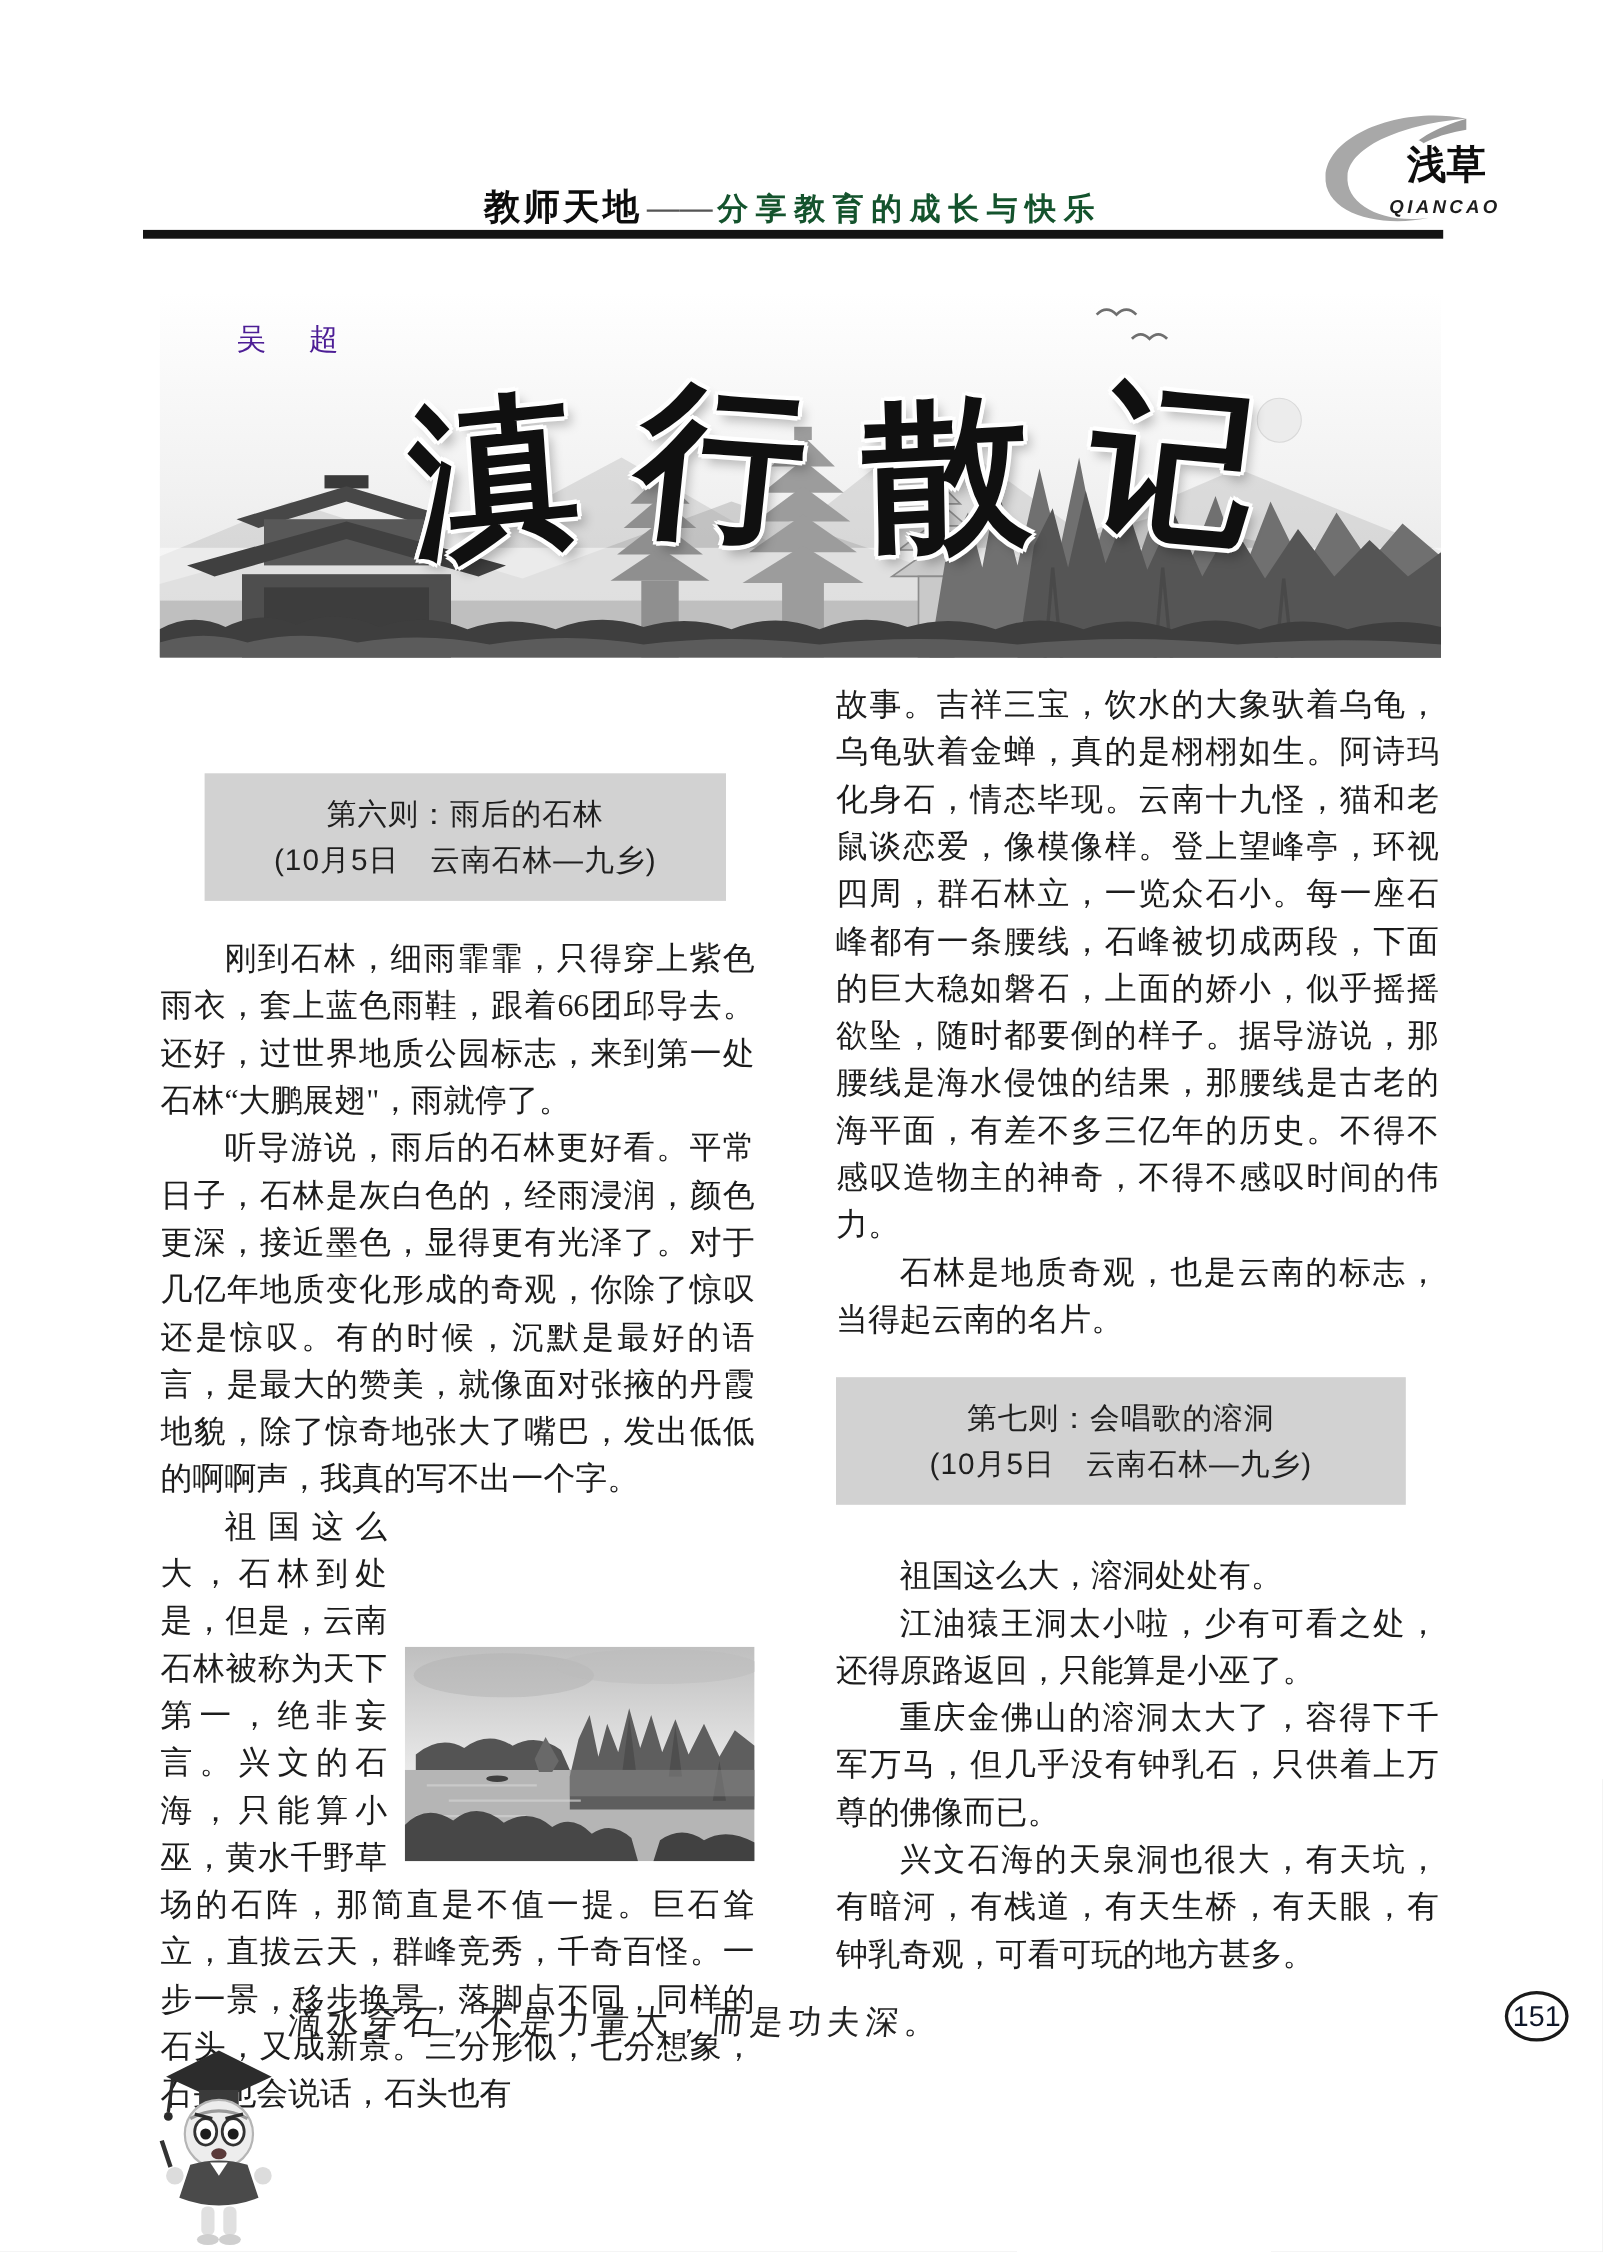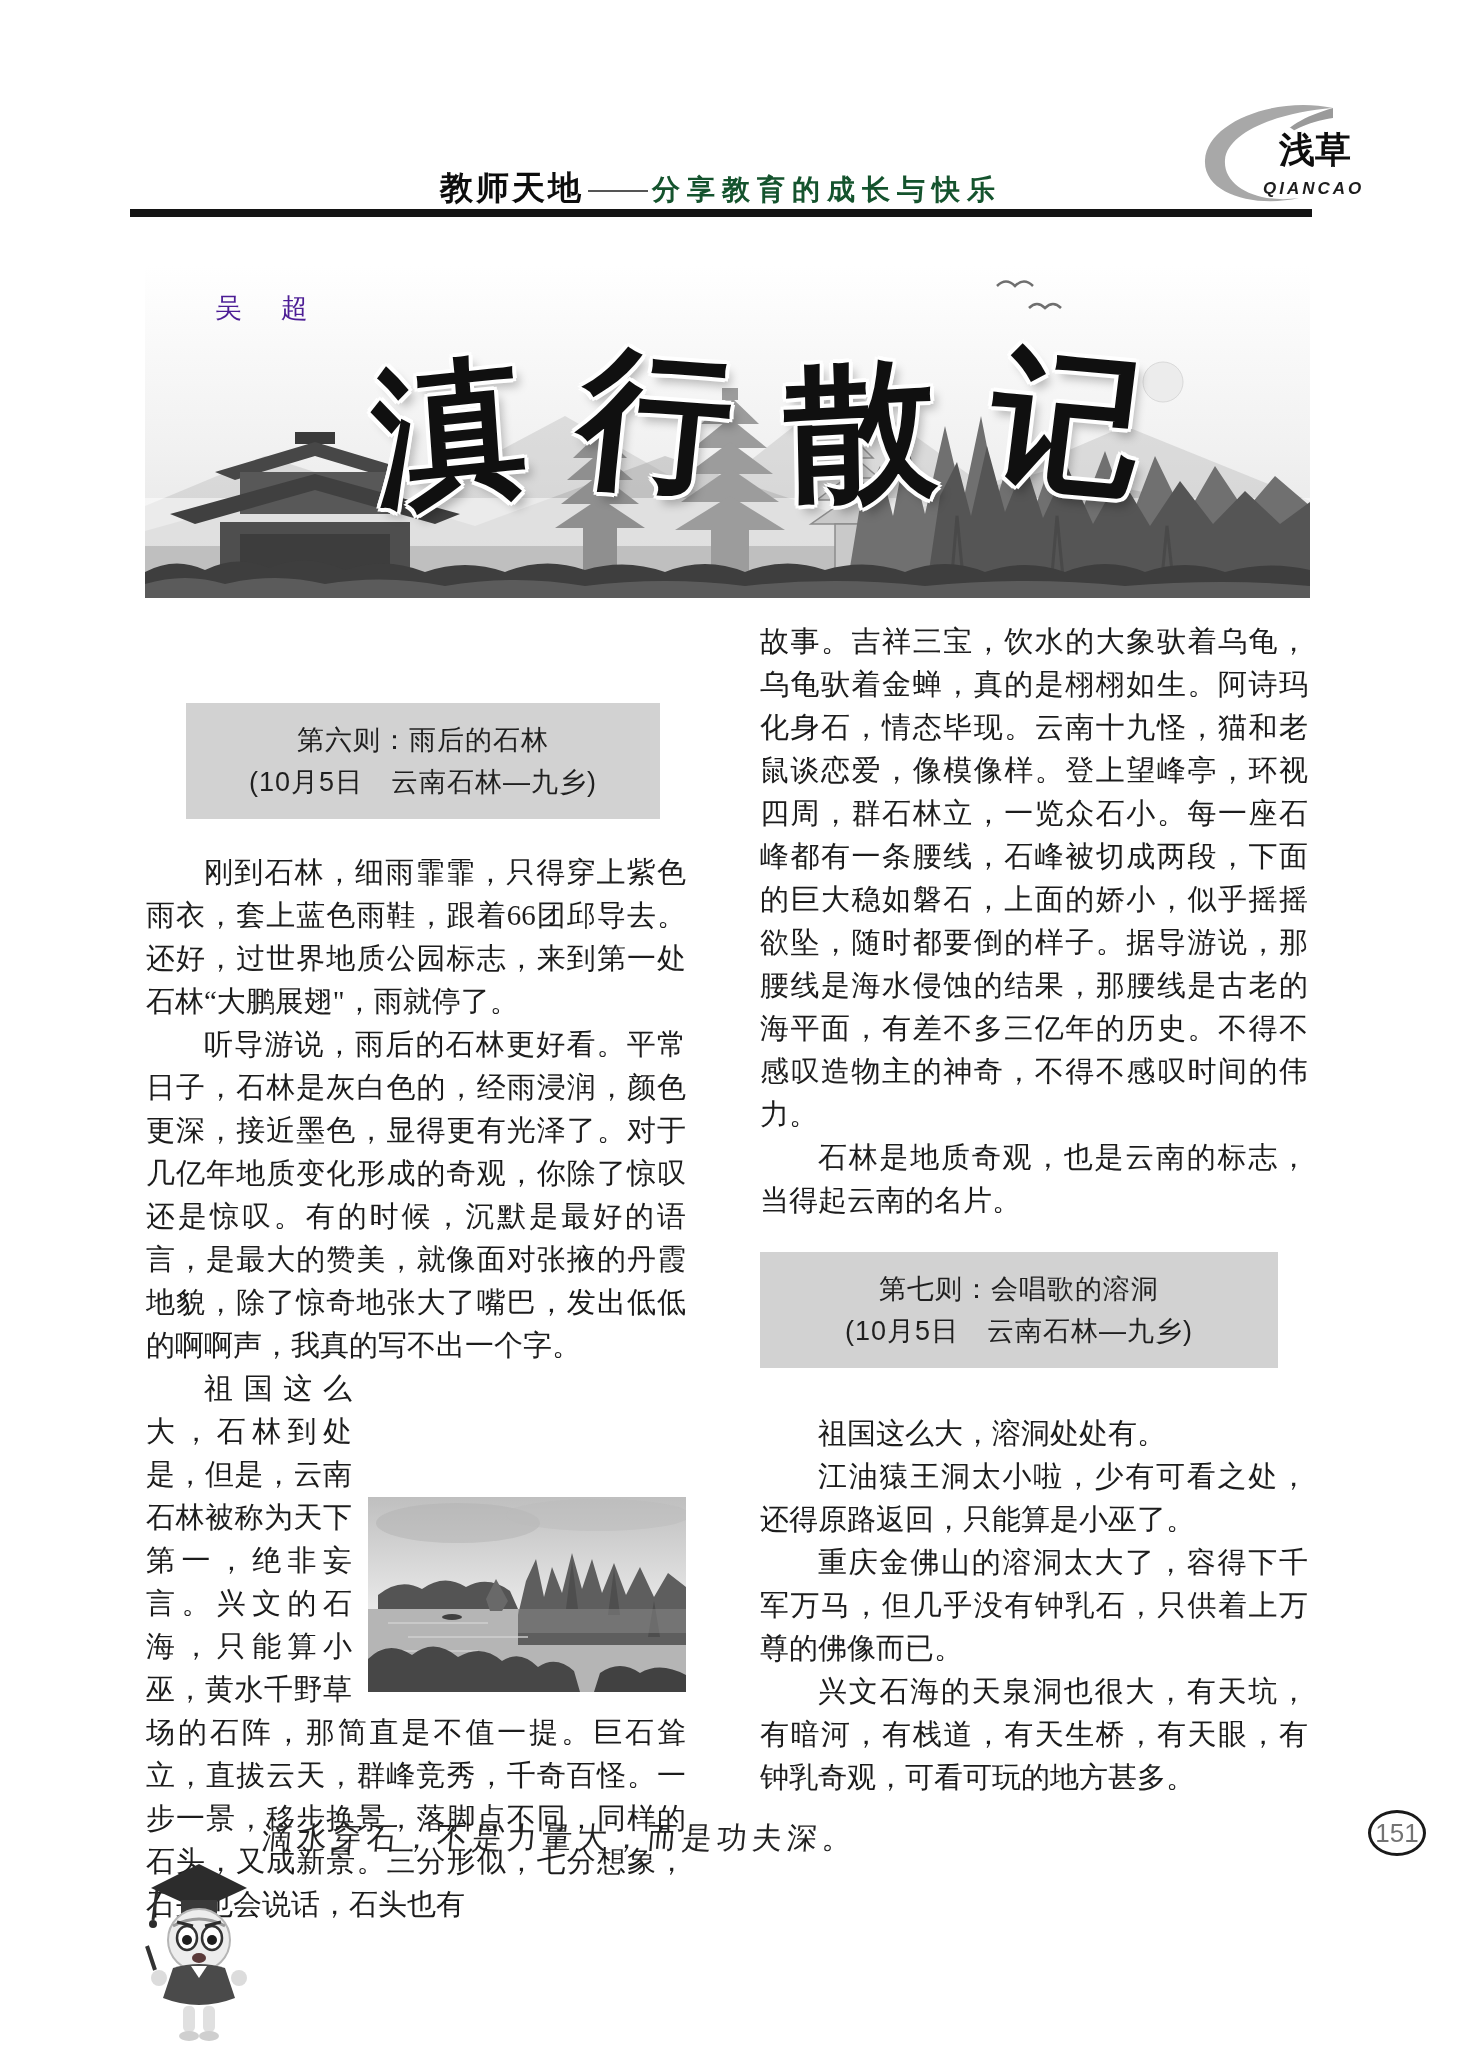--- a/index.html
+++ b/index.html
@@ -51,21 +51,21 @@
 
   
   .mascot{position:absolute;left:143px;top:1846px;width:112px;height:196px;}
   .footer-quote{position:absolute;left:262px;top:1818px;font-size:30px;letter-spacing:5px;
                 color:#222;font-weight:500;transform:skewX(-5deg);
                 font-family:"DejaVu Sans","Liberation Sans",sans-serif;}
   .page-num{position:absolute;left:1368px;top:1810px;width:58px;height:46px;
             border:3px solid #1a1a1a;border-radius:50%;box-sizing:border-box;
             display:flex;align-items:center;justify-content:center;
             font-family:"Liberation Sans","DejaVu Sans",sans-serif;
-            font-size:26px;font-weight:500;color:#737373;}
+            font-size:26px;font-weight:500;color:#0f172a;}
 </style>
 </head>
 <body>
 
 <div id="page">
 
   <div class="hdr-text">
     <span class="hdr-bold">教师天地</span><span class="hdr-dash">——</span><span class="hdr-sub">分享教育的成长与快乐</span>
   </div>
   <div class="hdr-rule"></div>

